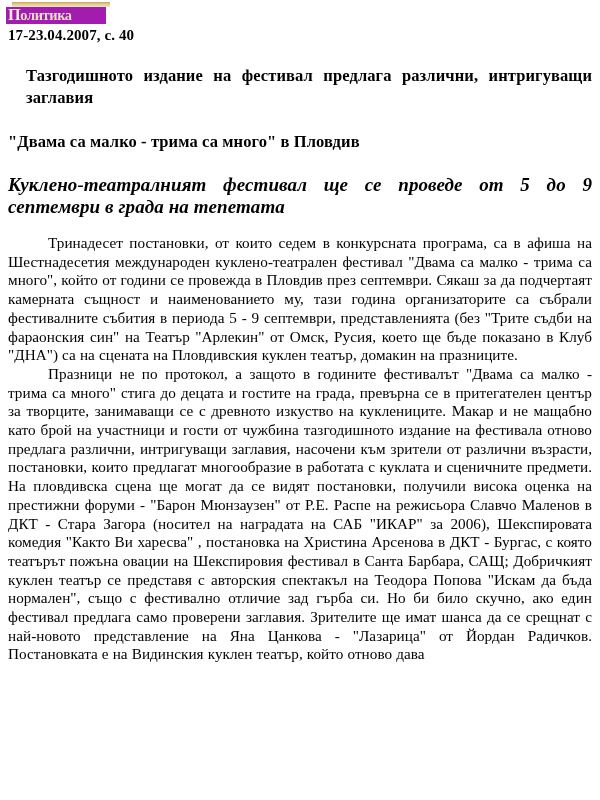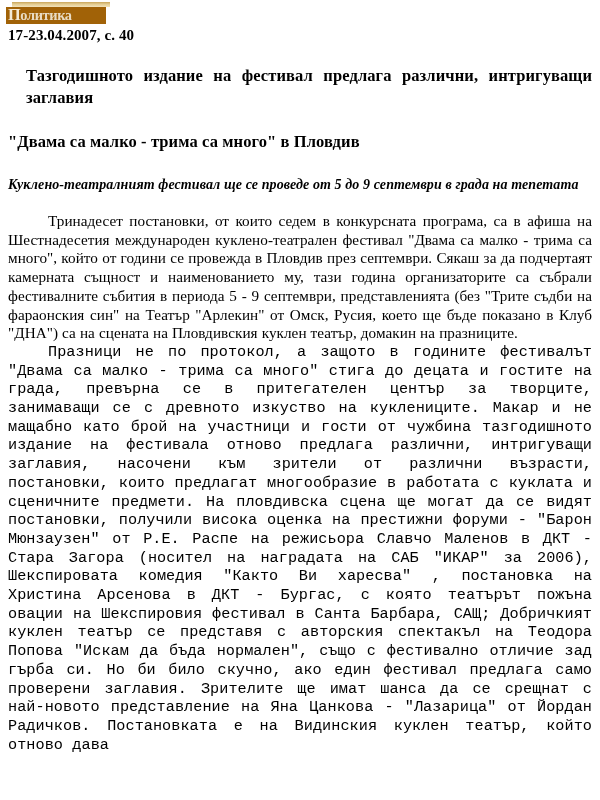--- a/index.html
+++ b/index.html
@@ -34,21 +34,21 @@
   }
   .masthead-band {
     width: 98px;
     height: 5px;
     background: linear-gradient(to bottom, #c9a55a 0%, #e4cd92 45%, #f2e3bb 100%);
     display: block;
     margin-left: 6px;
   }
   .masthead-plate {
     display: block;
-    background: #a16207;
+    background: #a21caf;
     padding: 0px 18px 1px 2px;
     width: 100px;
     box-sizing: border-box;
   }
   .masthead-word {
     display: block;
     font-family: "Liberation Serif", "DejaVu Serif", serif;
     font-weight: bold;
     font-size: 15px;
     line-height: 15px;
@@ -89,21 +89,21 @@
     font-weight: bold;
     font-size: 16.5px;
     line-height: 22px;
     margin: 22px 0 0 2px;
     letter-spacing: 0.1px;
   }
   .standfirst {
     font-family: "Liberation Serif", "DejaVu Serif", serif;
     font-weight: bold;
     font-style: italic;
-    font-size: 14px;
+    font-size: 19px;
     line-height: 22px;
     text-align: justify;
     text-align-last: left;
     margin: 21px 4px 0 2px;
     letter-spacing: 0.1px;
   }
   .byline {
     font-family: "Liberation Serif", "DejaVu Serif", serif;
     font-weight: bold;
     font-size: 15.5px;
@@ -120,21 +120,21 @@
     font-family: "Liberation Serif", "DejaVu Serif", serif;
     font-size: 15.2px;
     line-height: 18.7px;
     text-align: justify;
     text-align-last: left;
     text-indent: 40px;
     margin: 0;
     letter-spacing: 0.05px;
     word-spacing: 0.2px;
   }
-  .para + .para { margin-top: 0; font-family: Liberation Mono, monospace; }
+  .para + .para { margin-top: 0; }
 </style>
 </head>
 <body>
 
 <div class="page">
 
   <div class="masthead">
     <span class="masthead-band"></span>
     <span class="masthead-plate">
       <span class="masthead-word"><span class="cap">П</span><span>олитика</span></span>

